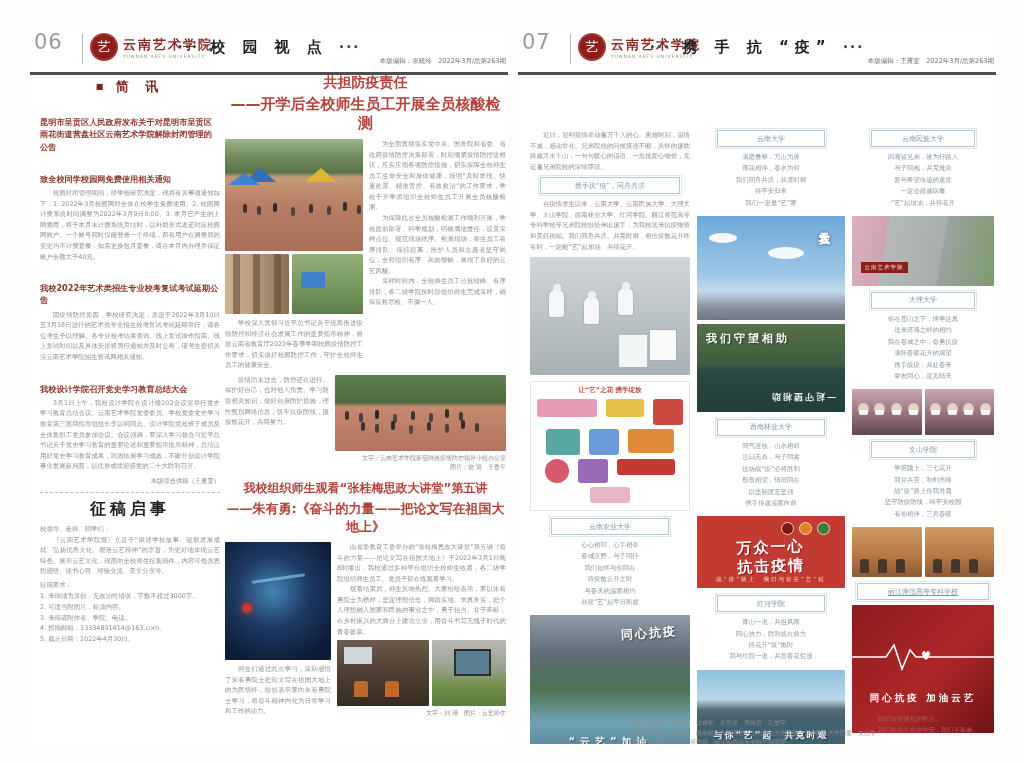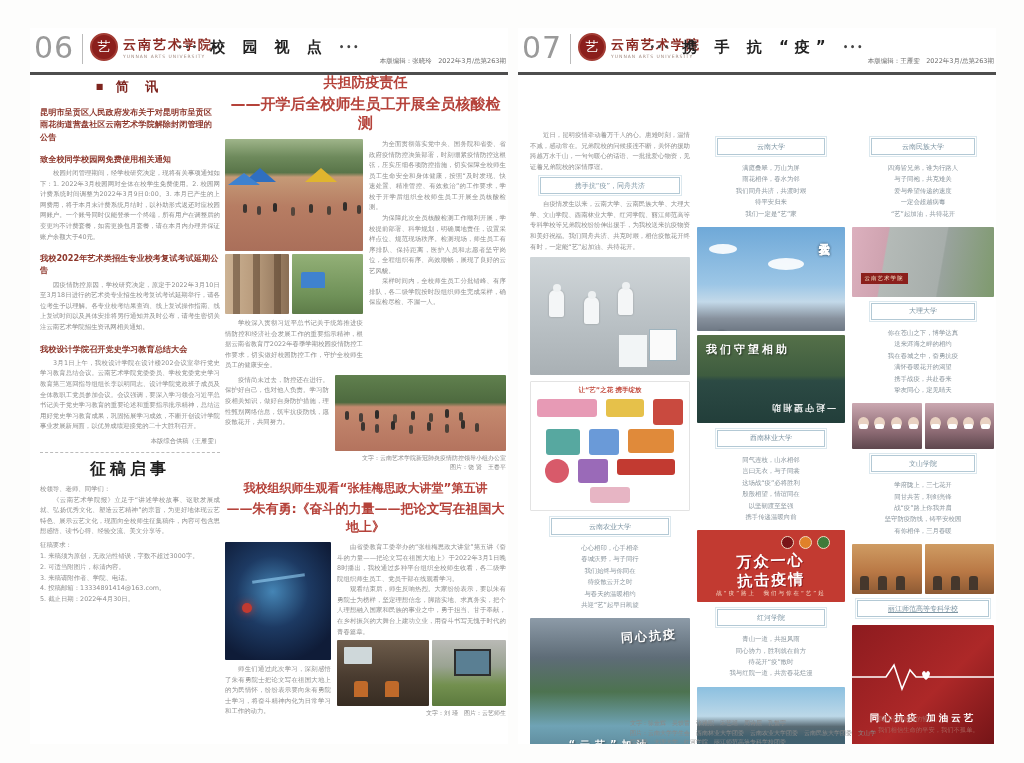--- a/index.html
+++ b/index.html
@@ -3,36 +3,36 @@
 <meta charset="utf-8">
 <style>
   html,body{margin:0;padding:0;background:#ffffff;}
   .canvas{position:relative;width:1024px;height:763px;background:#fdfdfc;overflow:hidden;
           font-family:"DejaVu Sans","Liberation Sans",sans-serif;}
   .page{position:absolute;top:28px;width:478px;height:716px;background:#fff;overflow:hidden;}
   .page.left{left:30px;} .page.right{left:518px;}
 
   
   .phead{position:absolute;left:0;top:0;width:100%;height:44px;border-bottom:3px solid #4e4e4e;}
-  .pnum{position:absolute;left:4px;top:2px;font-size:30px;color:#9a9a9a;letter-spacing:1px;}
+  .pnum{position:absolute;left:4px;top:2px;font-size:21px;color:#9a9a9a;letter-spacing:1px;}
   .hdiv{position:absolute;left:52px;top:6px;width:1px;height:30px;background:#bbb;}
   .logo{position:absolute;left:60px;top:5px;display:flex;align-items:center;}
   .seal{width:24px;height:24px;border-radius:50%;background:#8b1f1c;color:#fff;font-size:13px;
         display:flex;align-items:center;justify-content:center;border:2px solid #a33c34;}
   .brand{margin-left:5px;}
   .brand .cn{font-size:13px;font-weight:bold;color:#8b2a22;letter-spacing:2px;font-family:"DejaVu Serif","Liberation Serif",serif;}
   .brand .en{font-size:4.5px;color:#a08a80;letter-spacing:1px;}
   .ptitle{position:absolute;left:0;right:0;top:10px;text-align:center;font-size:15px;font-weight:bold;
           color:#222;letter-spacing:6px;}
   .ptitle .dots{font-size:8px;color:#444;letter-spacing:2px;vertical-align:2px;}
   .pedition{position:absolute;right:2px;top:29px;font-size:6.5px;color:#6e6e6e;}
 
   
   .body-t{font-size:6.4px;color:#8e8e8e;line-height:1.65;text-align:justify;text-indent:13px;}
-  .brief-h{font-size:8.2px;font-weight:bold;color:#8e372c;line-height:1.5;margin:10px 0 3px 0;}
+  .brief-h{font-size:8.2px;font-weight:bold;color:#8e372c;line-height:1.5;margin:20px 0 3px 0;}
   .credit{font-size:6.3px;color:#8a8a8a;text-align:right;margin-top:5px;}
   .red-h1{color:#b5423a;font-weight:bold;text-align:center;}
   .dashed{border:none;border-top:1px dashed #bbb;margin:6px 0;}
   .cap{font-size:6px;color:#8a8a8a;line-height:1.6;}
 
   
   .col{position:absolute;}
   .c1{left:10px;top:48px;width:180px;}
   .c2{left:195px;top:46px;width:281px;}
 
@@ -100,21 +100,21 @@
   .gp{position:absolute;bottom:8%;width:9px;height:14px;background:#45372c;border-radius:3px 3px 0 0;}
   .ph-ecg{background:linear-gradient(135deg,#8d1b1f 0%,#ad2828 55%,#701316 100%);}
   .ecg-line{position:absolute;left:0;right:0;top:26%;}
   .ecg-t{position:absolute;left:0;right:0;bottom:22%;text-align:center;color:#fff;font-size:9.5px;font-weight:bold;letter-spacing:3px;}
 
   
   .rhead{position:absolute;left:0;right:0;top:48px;}
   .rcolA{left:12px;top:102px;width:160px;}
   .rcolB{left:179px;top:102px;width:148px;}
   .rcolC{left:334px;top:102px;width:142px;}
-  .unibox{display:block;width:72%;margin:8px auto;border:1px solid #b3c9d5;outline:1px solid #dce8ee;outline-offset:1.5px;
+  .unibox{display:block;width:72%;margin:0 auto;border:1px solid #b3c9d5;outline:1px solid #dce8ee;outline-offset:1.5px;
           text-align:center;color:#7d95a3;font-size:7px;padding:2.5px 0;background:#fff;}
   .poem{font-size:6.4px;color:#8a959d;line-height:1.78;text-align:center;margin:5px 0 7px 0;}
   .slogan{width:86%;margin:5px auto;}
   .rcap{position:absolute;left:112px;top:690px;width:248px;}
   .ljpoem{position:absolute;left:360px;top:686px;width:116px;font-size:6.3px;color:#a8605a;line-height:1.7;}
 </style>
 </head>
 <body>
 
 <div class="canvas">

